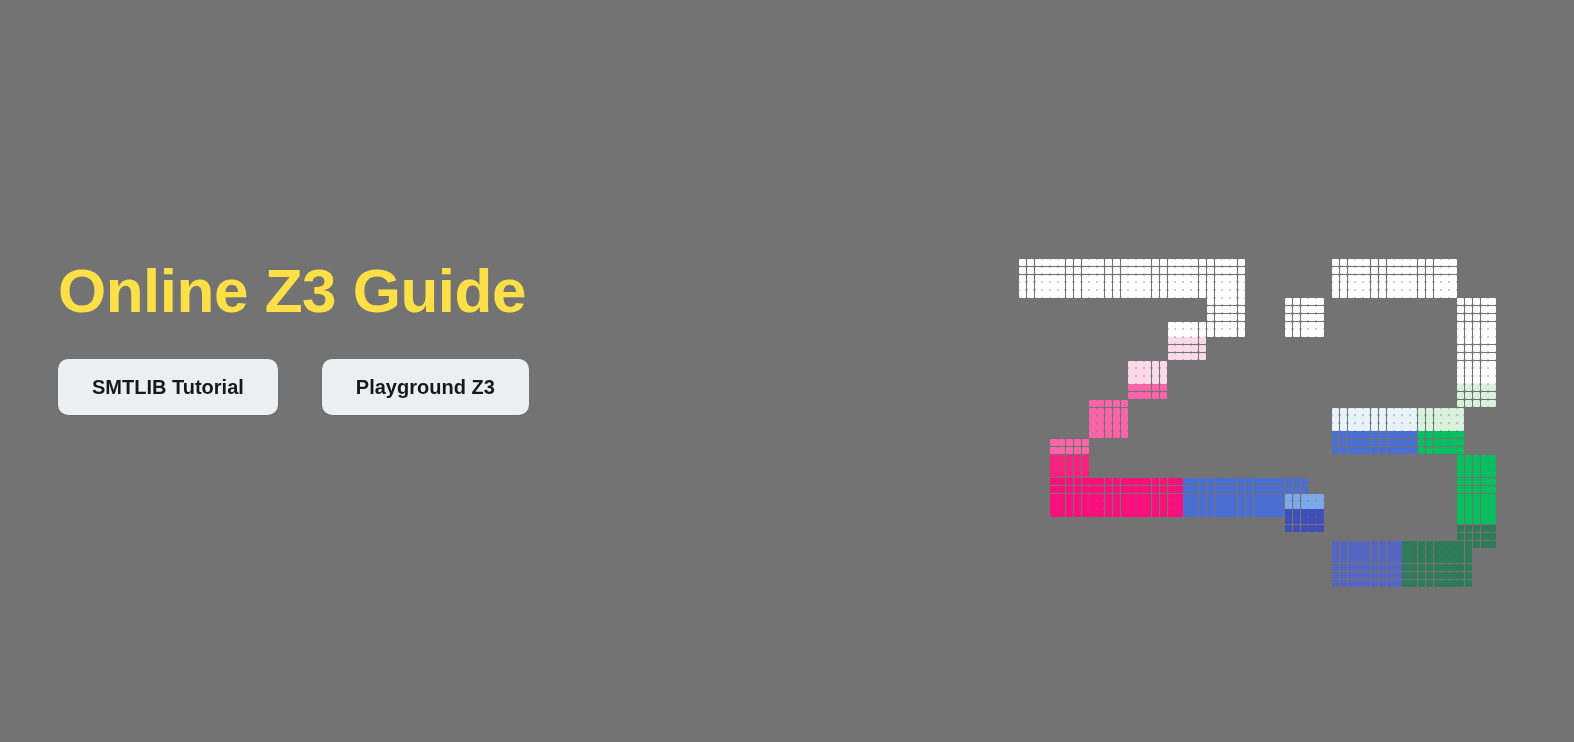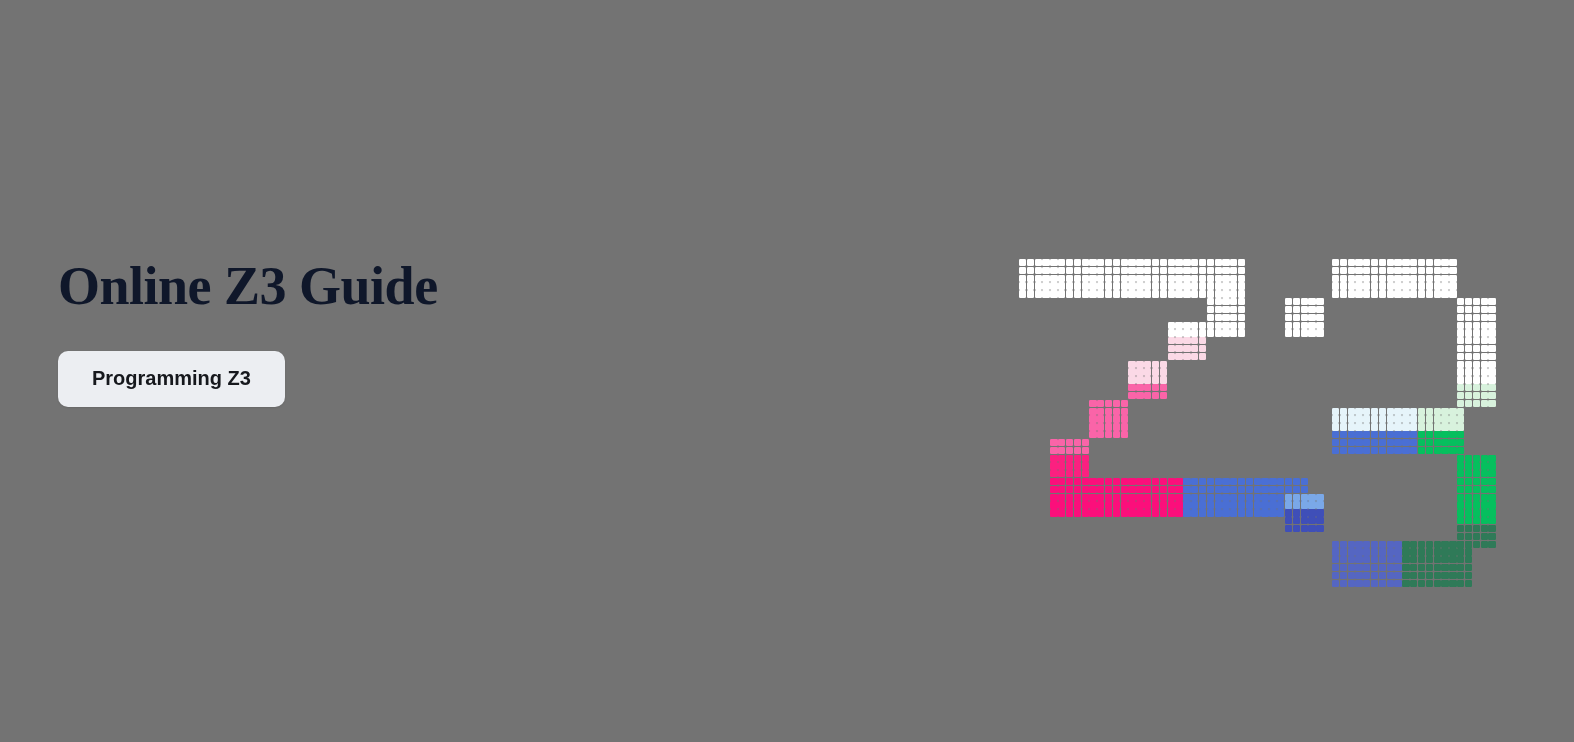--- a/index.html
+++ b/index.html
@@ -26,27 +26,27 @@
 
   
   .hero-text {
     position: absolute;
     left: 58px;
     top: 258px;
     width: 900px;
   }
 
   .hero-title {
-    font-size: 54px;
+    font-size: 62px;
     line-height: 1.05;
     font-weight: 700;
-    color: #0f172a;
+    color: #fde047;
     letter-spacing: -0.5px;
     margin: 0 0 36px 0;
-    font-family: Liberation Serif, serif;
+    font-family: Liberation Sans, sans-serif;
   }
 
   .hero-buttons {
     display: flex;
     flex-direction: row;
     align-items: flex-start;
     gap: 44px;
   }
 
   .hero-btn {
@@ -93,21 +93,22 @@
 </style>
 </head>
 <body>
 
 <div class="hero">
 
   <div class="hero-text">
     <h1 class="hero-title">Online Z3 Guide</h1>
 
     <div class="hero-buttons">
-      <a class="hero-btn" href="#">Programming Z3</a>
+      <a class="hero-btn" href="#">SMTLIB Tutorial</a>
+      <a class="hero-btn" href="#">Playground Z3</a>
     </div>
   </div>
 
   <div class="logo-wrap">
     <div class="glyph glyph-z" style="width: 226.78px; height: 328.44px;">
         <div class="cell" style="left: 0px; top: 0px; width: 7.3px; height: 7.3px; background: rgb(255, 255, 255);"></div>
         <div class="cell" style="left: 7.82px; top: 0px; width: 7.3px; height: 7.3px; background: rgb(255, 255, 255);"></div>
         <div class="cell" style="left: 15.64px; top: 0px; width: 7.3px; height: 7.3px; background: rgb(255, 255, 255);"></div>
         <div class="cell" style="left: 23.46px; top: 0px; width: 7.3px; height: 7.3px; background: rgb(255, 255, 255);"></div>
         <div class="cell" style="left: 31.28px; top: 0px; width: 7.3px; height: 7.3px; background: rgb(255, 255, 255);"></div>

